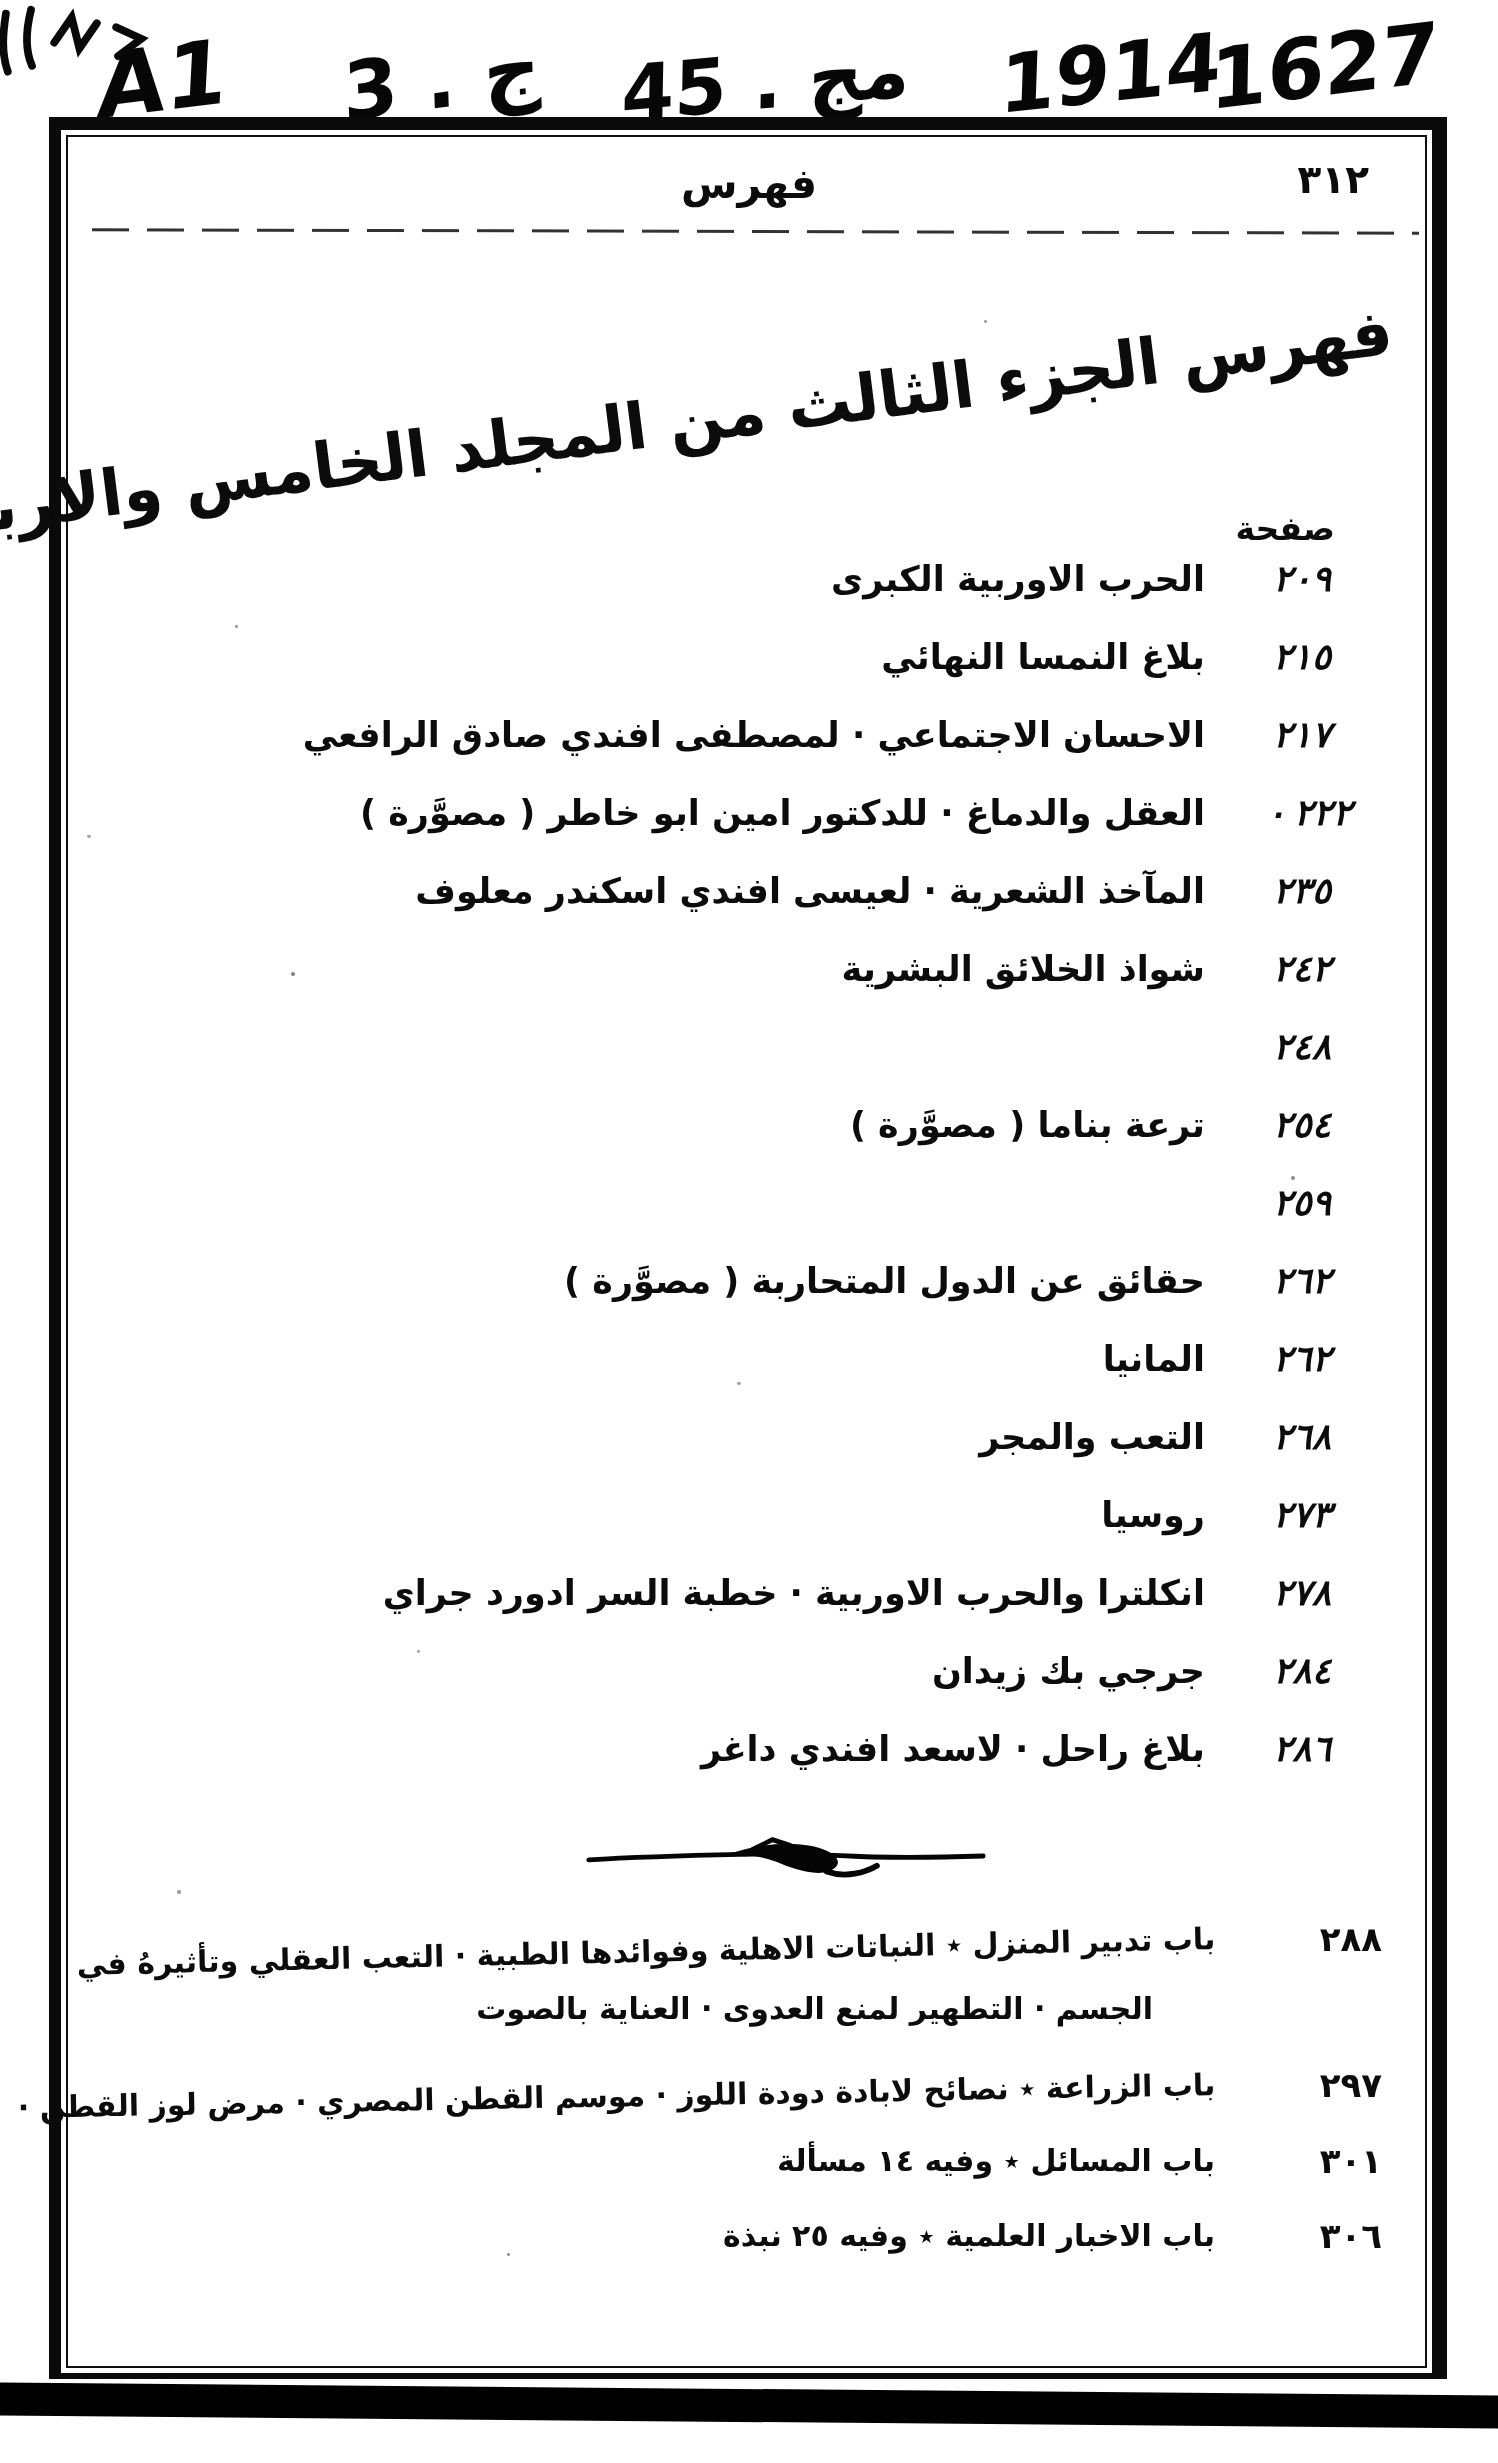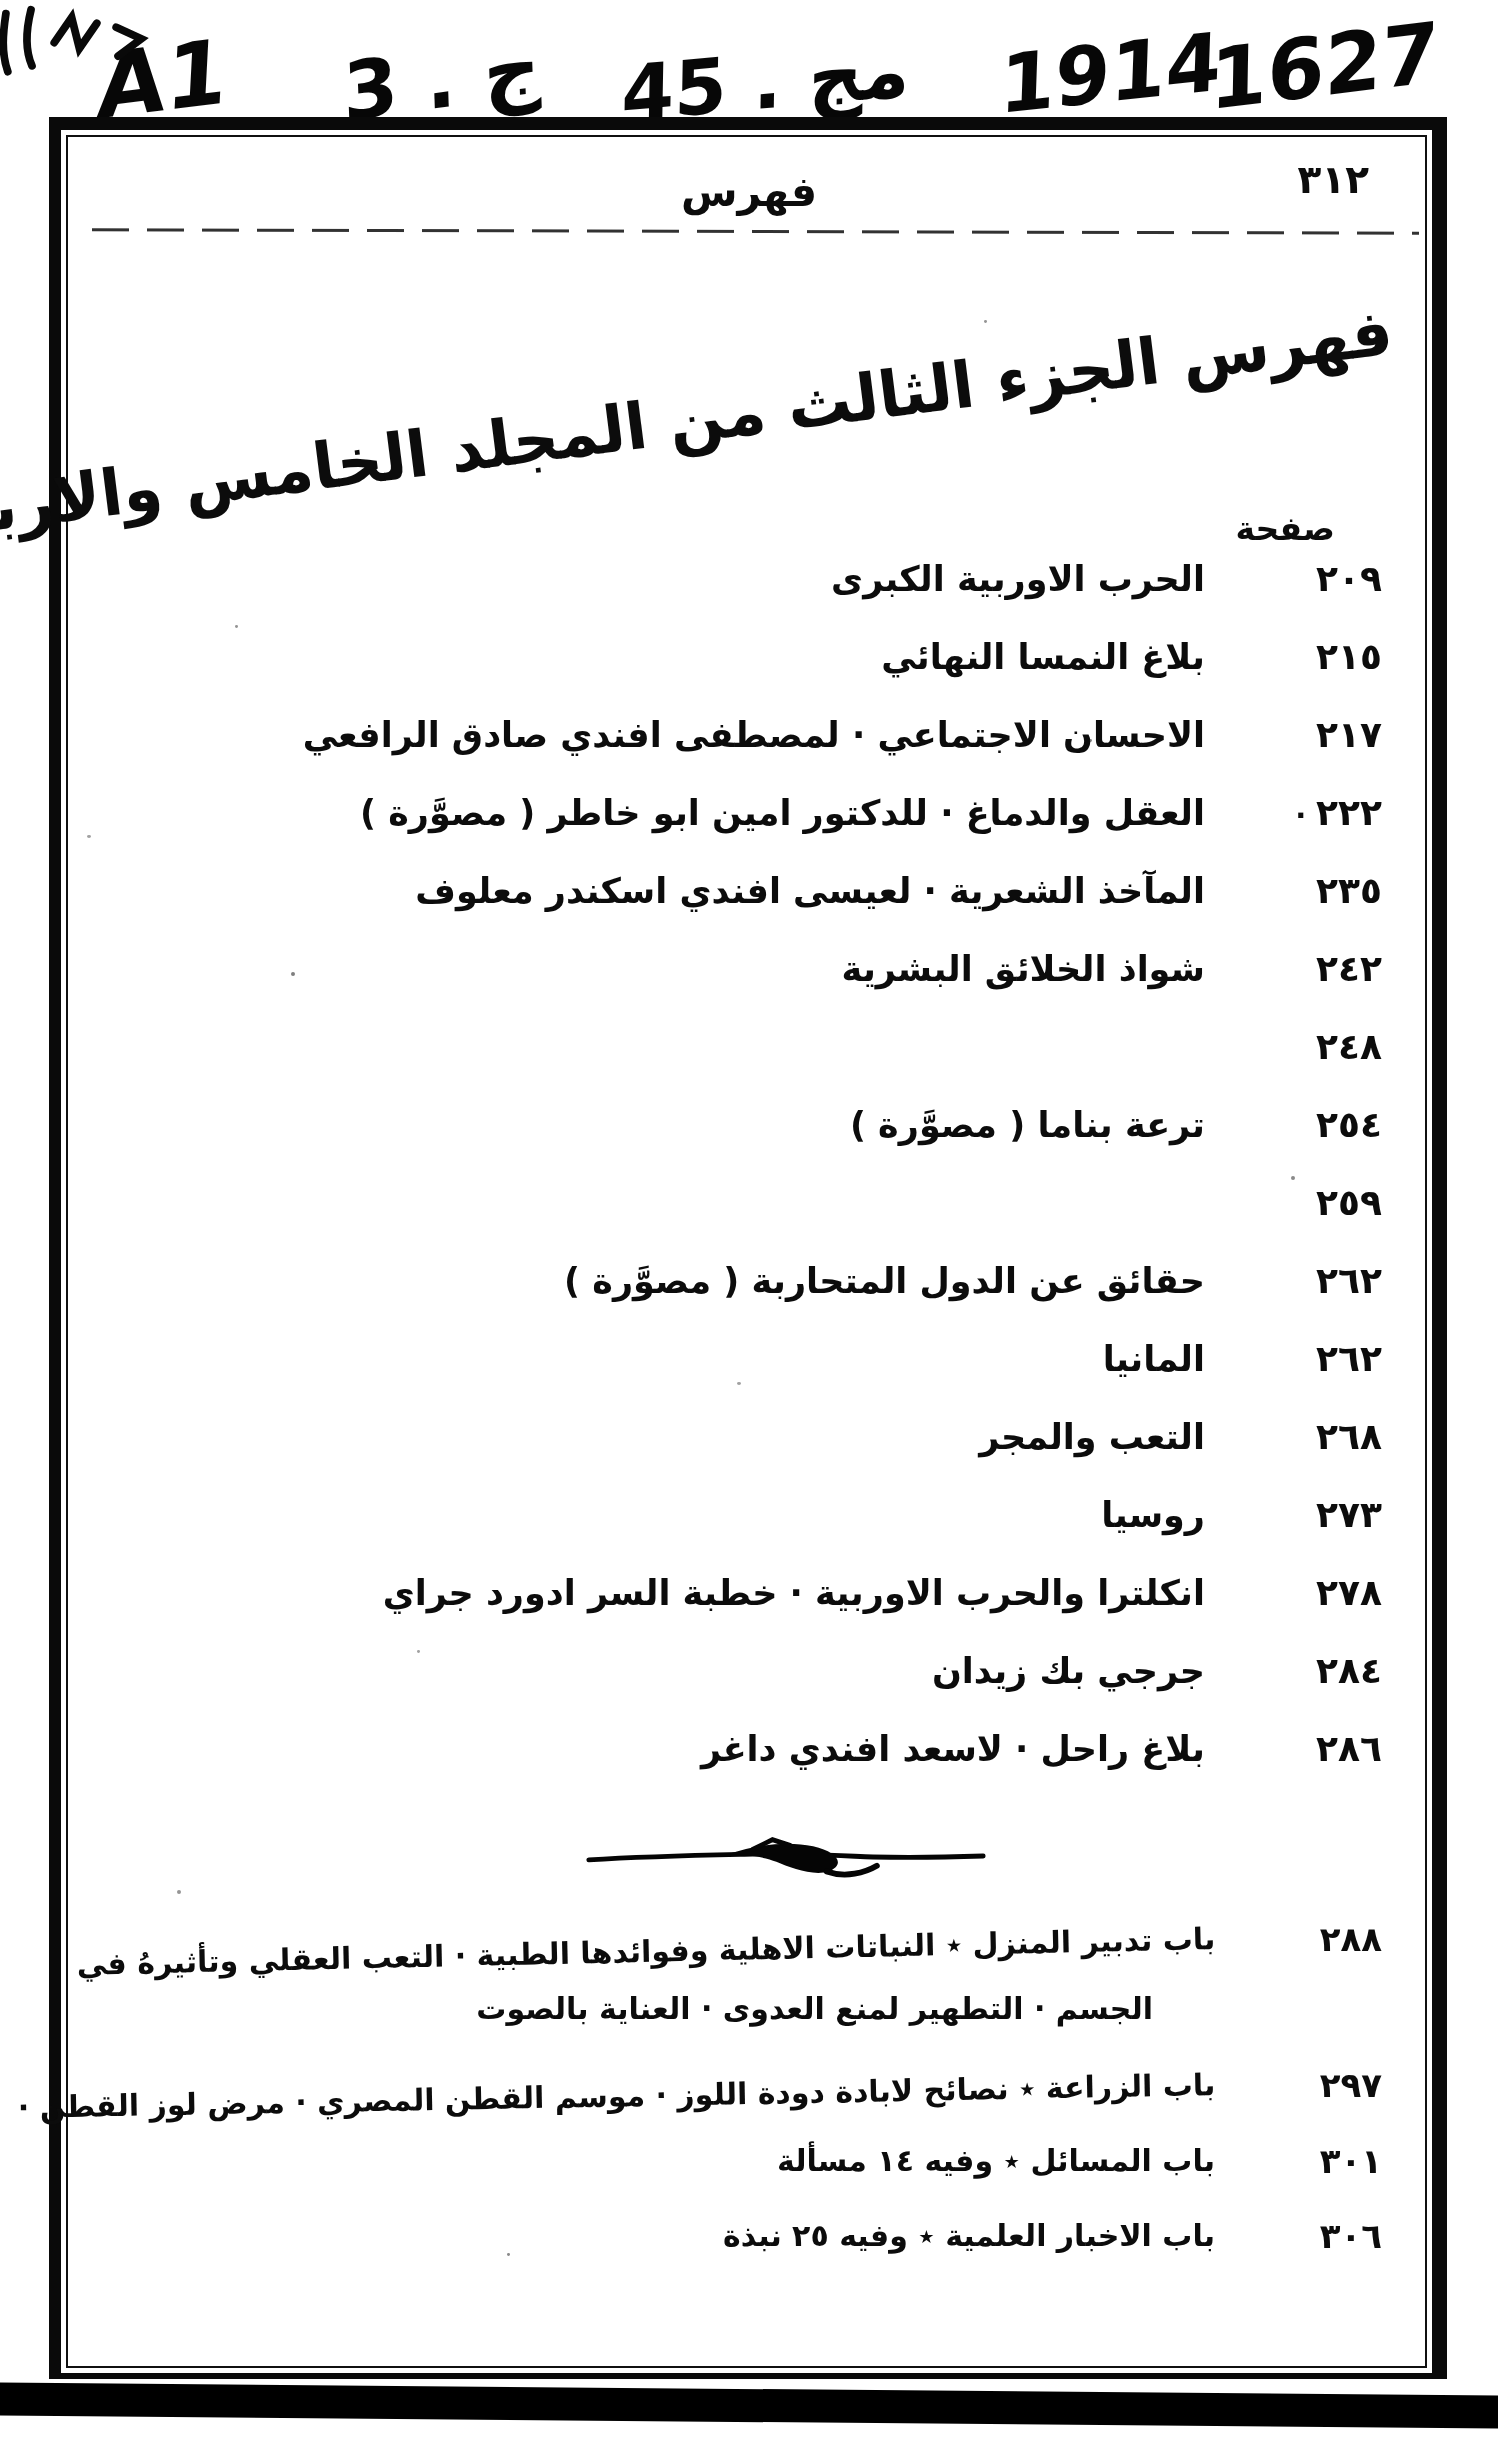--- a/index.html
+++ b/index.html
@@ -25,21 +25,21 @@
     border-width:13.6px 15.5px 6.8px 12.6px;
   }
   .frame-inner{position:absolute;inset:4.9px;border:2.9px solid #101010;}
   .bottom-bar{
     position:absolute;left:-7.8px;top:2389px;width:1514px;height:33px;
     background:#000;transform:rotate(0.5deg);
   }
   
   .hdr-title{
     position:absolute;top:160px;left:0;right:0;text-align:center;
-    font-size:41px;font-weight:bold;direction:rtl;margin-top:8px;
+    font-size:41px;font-weight:bold;direction:rtl;
   }
   .hdr-page{
     position:absolute;top:157px;right:129px;font-size:39px;font-weight:bold;
     letter-spacing:4.9px;direction:rtl;
   }
   .dash-rule{
     position:absolute;top:230px;left:92px;width:1327px;height:2.9px;
     background:repeating-linear-gradient(to right,#161616 0 37px,rgba(0,0,0,0) 37px 55px);
     opacity:.88;transform:rotate(0.15deg);
   }
@@ -48,21 +48,21 @@
     position:absolute;top:374px;left:126px;width:1271px;text-align:center;
     font-size:64px;font-weight:bold;direction:rtl;white-space:nowrap;
     transform:rotate(-7.2deg);letter-spacing:1px;
   }
   .page-label{
     position:absolute;top:473px;right:163px;font-size:33px;font-weight:bold;direction:rtl;margin-top:36px;
   }
   
   .toc{position:absolute;top:540px;right:116px;left:87px;direction:rtl;}
   .toc .row{display:flex;height:78px;line-height:78px;font-weight:bold;}
-  .toc .numwrap{width:109px;text-align:right;font-size:36px;flex:0 0 auto;}
+  .toc .numwrap{width:109px;text-align:left;font-size:36px;flex:0 0 auto;font-style:italic;}
   .toc .pre{margin-right:9.7px;font-size:29px;}
   .toc .title{font-size:35px;margin-right:68px;white-space:nowrap;}
   
   .divider{position:absolute;top:1828px;left:582px;}
   
   .sections{position:absolute;top:1904px;right:116px;left:14.6px;direction:rtl;}
   .sections .row{display:flex;font-weight:bold;margin-bottom:5.8px;}
   .sections .num{width:109px;text-align:right;font-size:34px;line-height:70px;flex:0 0 auto;}
   .sections .body{flex:1 1 auto;min-width:0;}
   .sections .line{display:block;font-size:30px;line-height:70px;white-space:nowrap;margin-right:58px;}

